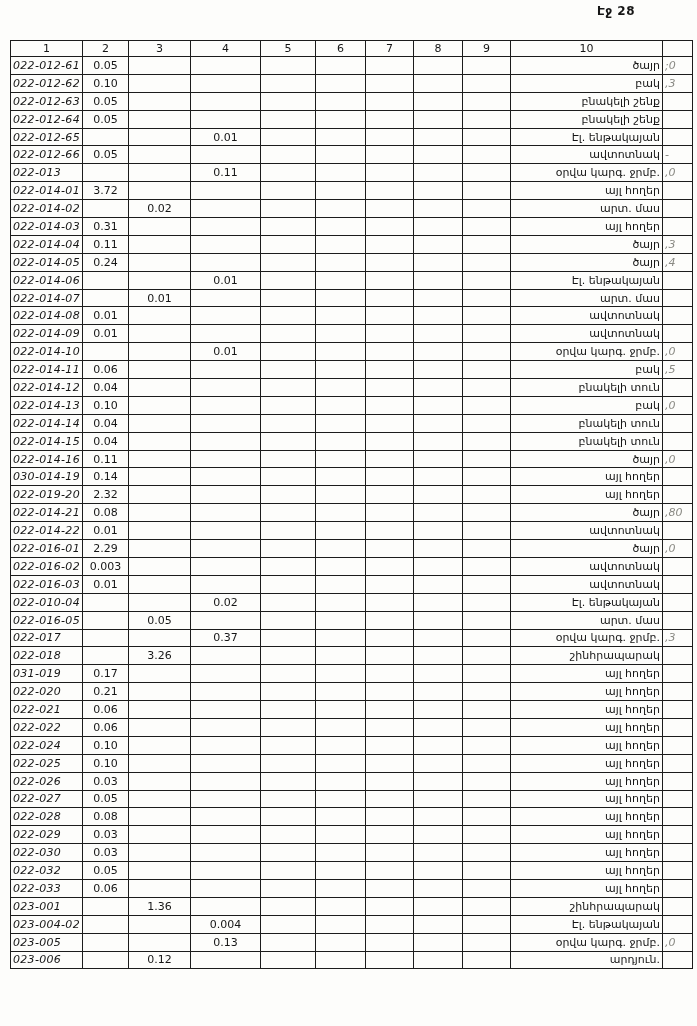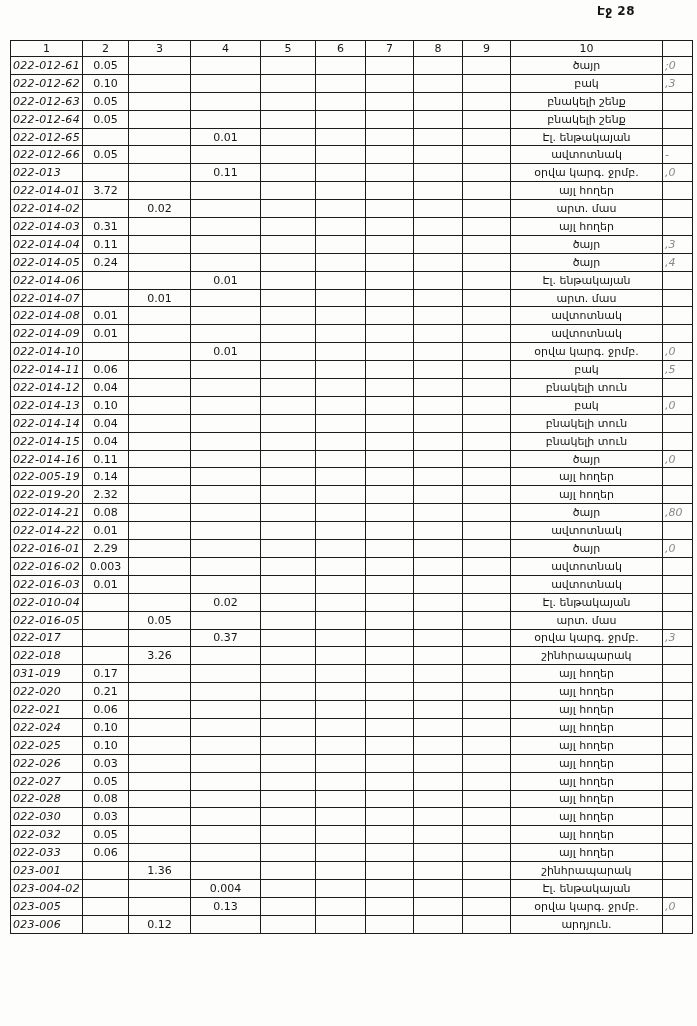--- a/index.html
+++ b/index.html
@@ -42,21 +42,21 @@
     white-space: nowrap;
     line-height: 1;
   }
   table.doc-table th {
     font-weight: normal;
     text-align: center;
     height: 15px;
   }
   td.c1 { text-align: left; padding-left: 3px; letter-spacing: 0.3px; font-style: italic; }
   td.c2, td.c3, td.c4, td.c5, td.c6, td.c7, td.c8, td.c9 { text-align: center; }
-  td.c10 { text-align: center; padding-left: 4px; font-size: 10.5px; }
+  td.c10 { text-align: right; padding-left: 4px; font-size: 10.5px; }
   th.note-col, td.note-cell {
     border: none;
     background: transparent;
     font-size: 8px;
     color: #8a8a84;
     text-align: left;
     padding-left: 6px;
     font-style: italic;
   }
 </style>
@@ -390,21 +390,21 @@
           <td class="c4"></td>
           <td class="c5"></td>
           <td class="c6"></td>
           <td class="c7"></td>
           <td class="c8"></td>
           <td class="c9"></td>
           <td class="c10">ծայր</td>
           <td class="note-cell">,0</td>
         </tr>
         <tr>
-          <td class="c1">022-005-19</td>
+          <td class="c1">030-014-19</td>
           <td class="c2">0.14</td>
           <td class="c3"></td>
           <td class="c4"></td>
           <td class="c5"></td>
           <td class="c6"></td>
           <td class="c7"></td>
           <td class="c8"></td>
           <td class="c9"></td>
           <td class="c10">այլ հողեր</td>
           <td class="note-cell"></td>
@@ -572,20 +572,33 @@
           <td class="c4"></td>
           <td class="c5"></td>
           <td class="c6"></td>
           <td class="c7"></td>
           <td class="c8"></td>
           <td class="c9"></td>
           <td class="c10">այլ հողեր</td>
           <td class="note-cell"></td>
         </tr>
         <tr>
+          <td class="c1">022-022</td>
+          <td class="c2">0.06</td>
+          <td class="c3"></td>
+          <td class="c4"></td>
+          <td class="c5"></td>
+          <td class="c6"></td>
+          <td class="c7"></td>
+          <td class="c8"></td>
+          <td class="c9"></td>
+          <td class="c10">այլ հողեր</td>
+          <td class="note-cell"></td>
+        </tr>
+        <tr>
           <td class="c1">022-024</td>
           <td class="c2">0.10</td>
           <td class="c3"></td>
           <td class="c4"></td>
           <td class="c5"></td>
           <td class="c6"></td>
           <td class="c7"></td>
           <td class="c8"></td>
           <td class="c9"></td>
           <td class="c10">այլ հողեր</td>
@@ -626,20 +639,33 @@
           <td class="c6"></td>
           <td class="c7"></td>
           <td class="c8"></td>
           <td class="c9"></td>
           <td class="c10">այլ հողեր</td>
           <td class="note-cell"></td>
         </tr>
         <tr>
           <td class="c1">022-028</td>
           <td class="c2">0.08</td>
+          <td class="c3"></td>
+          <td class="c4"></td>
+          <td class="c5"></td>
+          <td class="c6"></td>
+          <td class="c7"></td>
+          <td class="c8"></td>
+          <td class="c9"></td>
+          <td class="c10">այլ հողեր</td>
+          <td class="note-cell"></td>
+        </tr>
+        <tr>
+          <td class="c1">022-029</td>
+          <td class="c2">0.03</td>
           <td class="c3"></td>
           <td class="c4"></td>
           <td class="c5"></td>
           <td class="c6"></td>
           <td class="c7"></td>
           <td class="c8"></td>
           <td class="c9"></td>
           <td class="c10">այլ հողեր</td>
           <td class="note-cell"></td>
         </tr>

